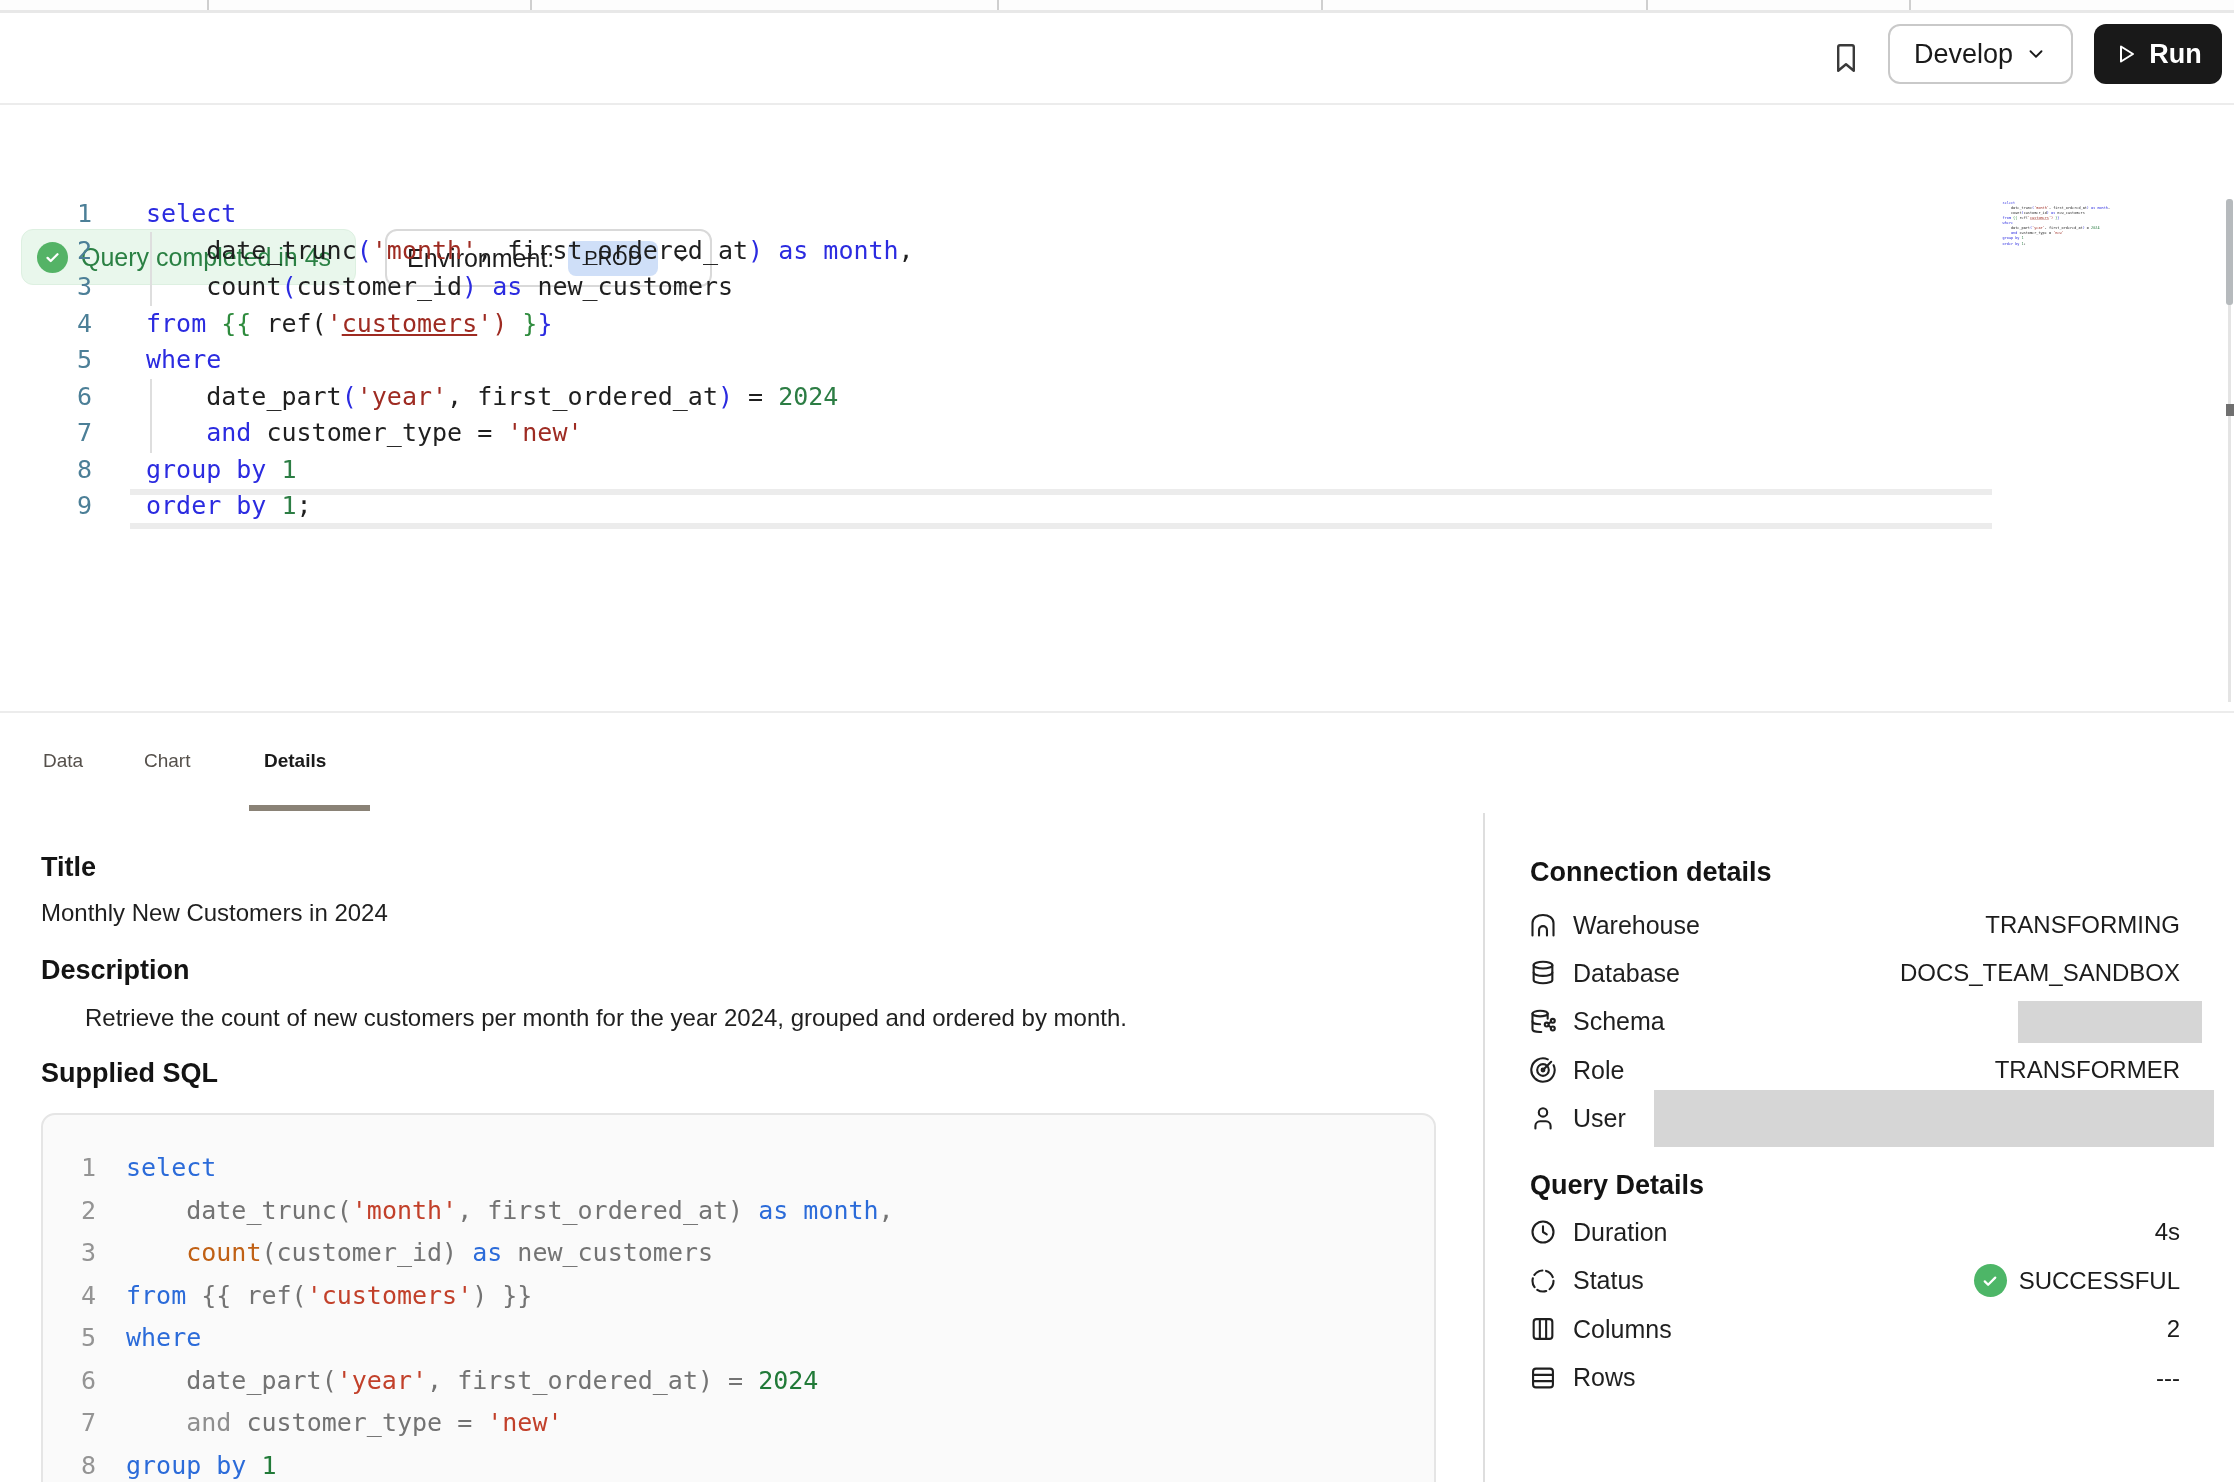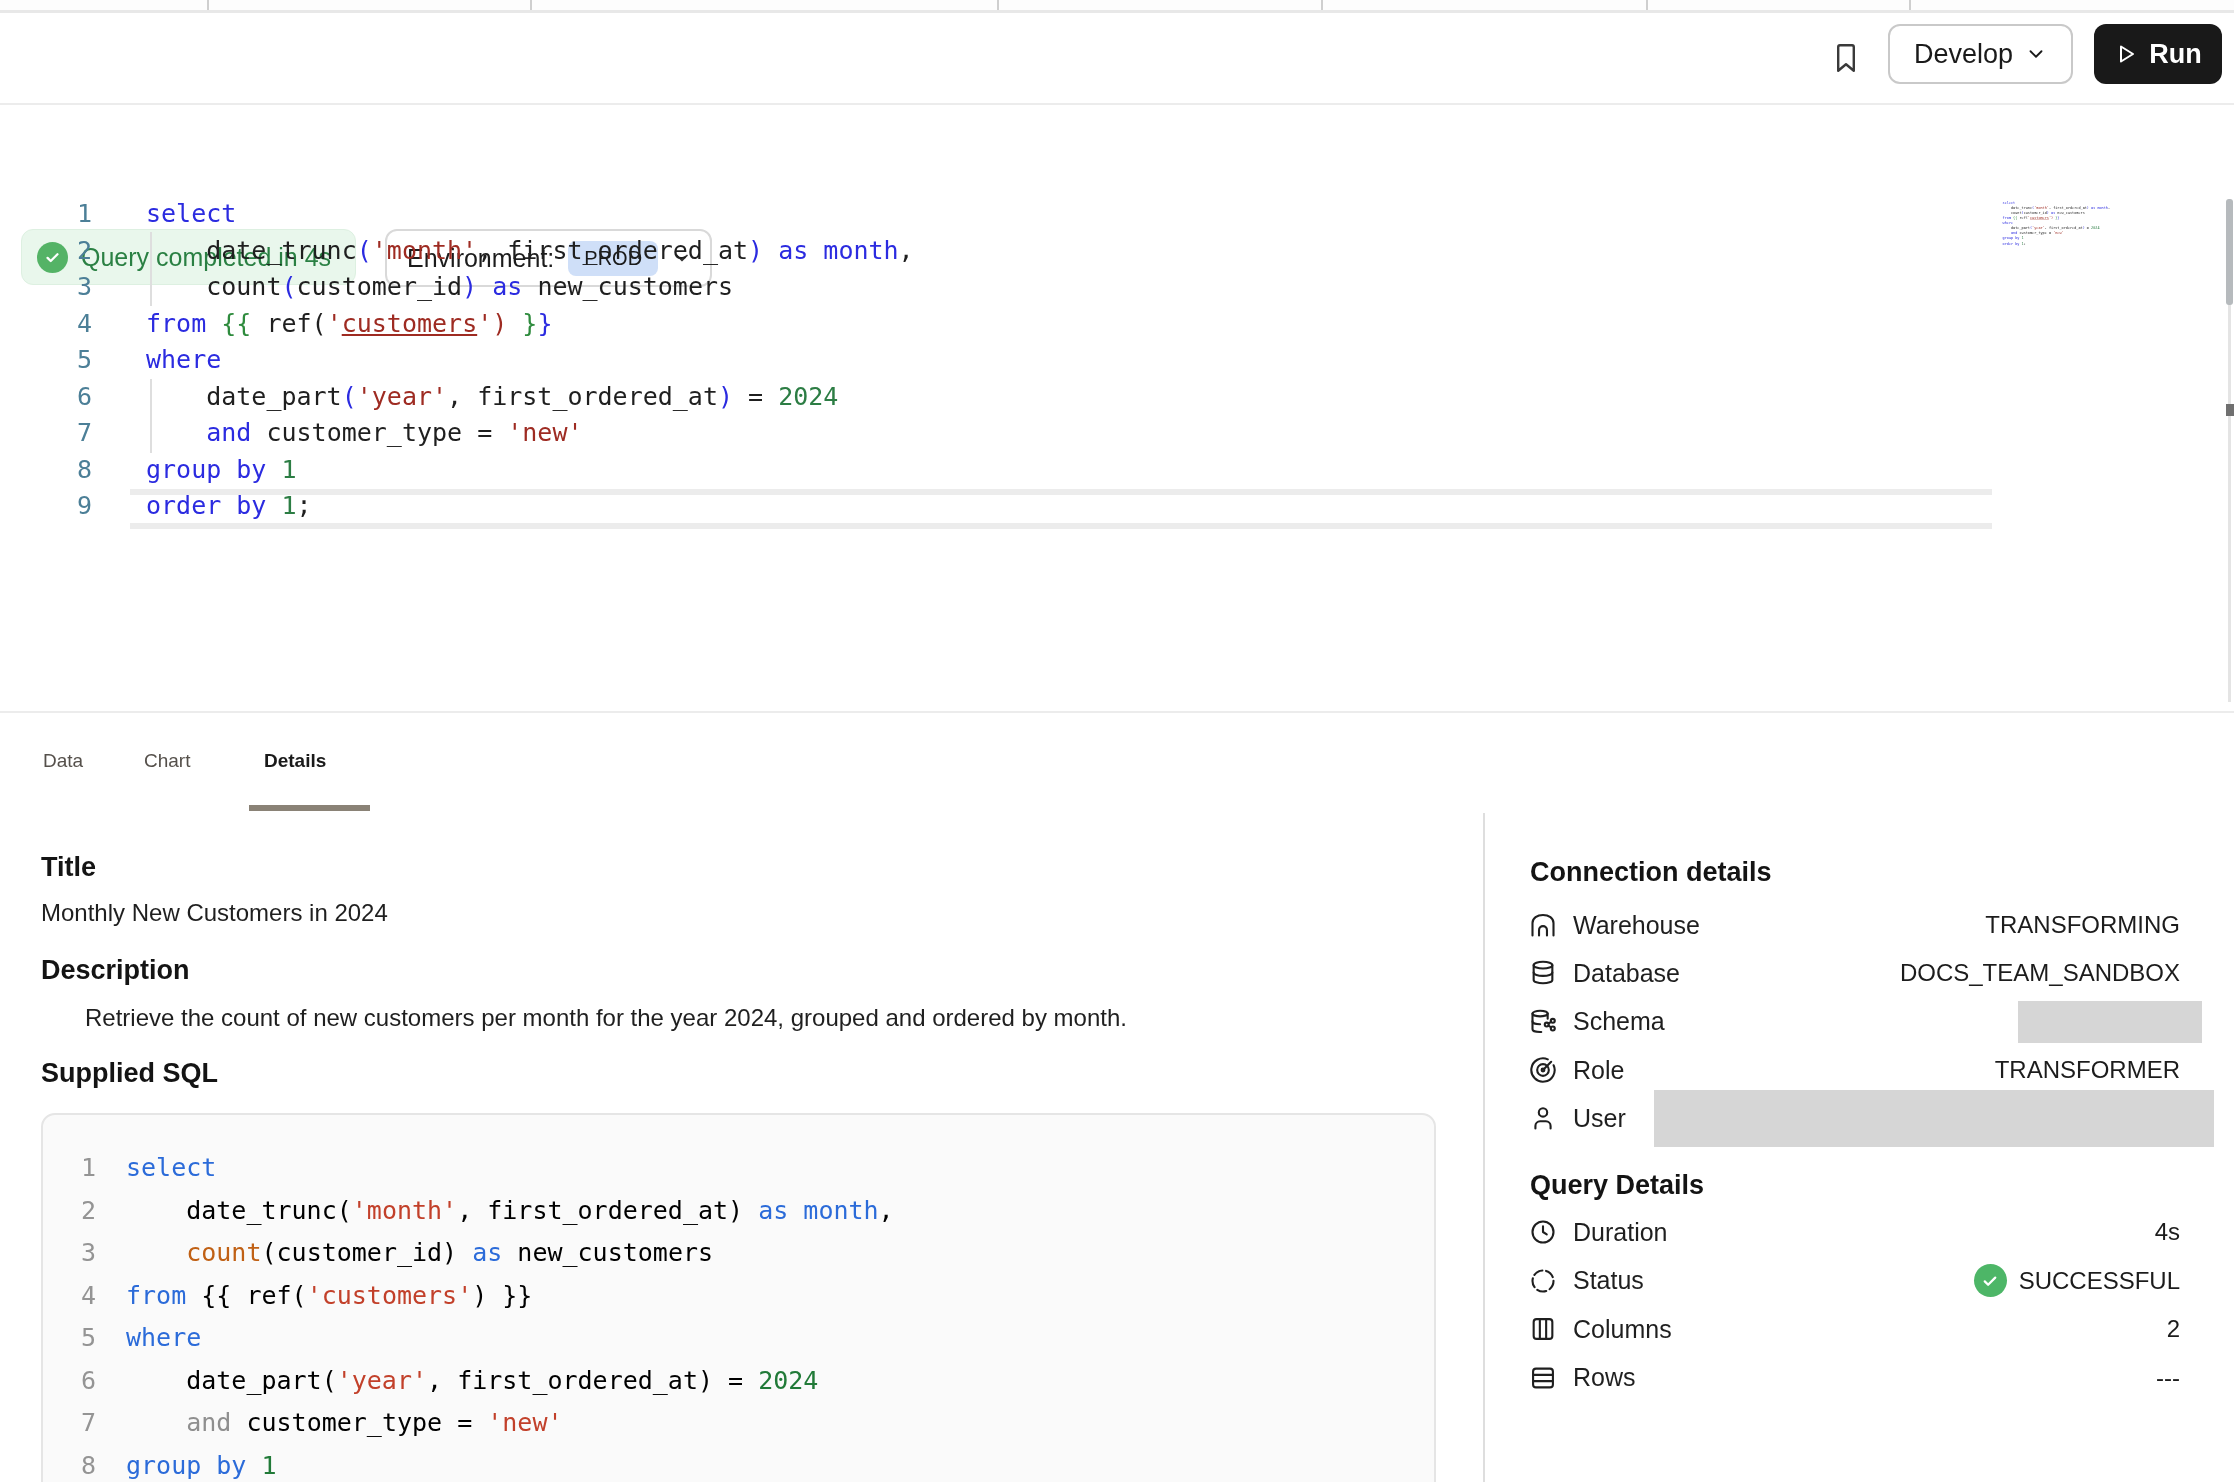--- a/index.html
+++ b/index.html
@@ -61,21 +61,21 @@
   .left-pane{position:absolute;left:8px;top:0;width:1334px;height:669px;}
   .right-pane{position:absolute;left:1483px;top:0;width:751px;height:669px;border-left:2px solid #dedede;box-sizing:border-box;}
   .sec-h{position:absolute;left:33px;font-size:27px;font-weight:700;color:#141414;}
   .sec-v{position:absolute;left:33px;font-size:24px;color:#1f1f1f;}
 
   .sql-box{position:absolute;left:33px;top:300px;width:1395px;height:430px;background:#fafafa;
       border:2px solid #e5e5e5;border-radius:14px;box-sizing:border-box;padding-top:32px;}
   .sql-box .code-line{height:42.5px;line-height:42.5px;}
   .sql-box .code-line .ln{width:53px;color:#949494;}
   .sql-box .code-line .lc{padding-left:30px;}
-  .tk-spln{color:#000000;text-align:right;} .tk-skw{color:#2b6bd9;} .tk-sstr{color:#c2402a;}
+  .tk-spln{color:#737373;text-align:right;} .tk-skw{color:#2b6bd9;} .tk-sstr{color:#c2402a;}
   .tk-snum{color:#217a38;} .tk-sfn{color:#c06014;} .tk-sgray{color:#8f8f8f;}
 
   .panel-h{position:absolute;left:45px;font-size:27px;font-weight:700;color:#141414;}
   .kv-rows{position:absolute;left:44px;width:651px;}
   .kv-row{display:flex;align-items:center;}
   .kv-row .kv-icon{width:28px;height:28px;flex:none;display:flex;align-items:center;}
   .kv-row .kv-label{margin-left:16px;font-size:25px;color:#1f1f1f;}
   .kv-row .kv-value{margin-left:auto;font-size:24px;color:#1c1c1c;display:flex;align-items:center;gap:12px;}
   .redacted{background:#d6d6d6;}
   .success-badge{width:33px;height:33px;border-radius:50%;background:#4db667;display:flex;align-items:center;justify-content:center;}

